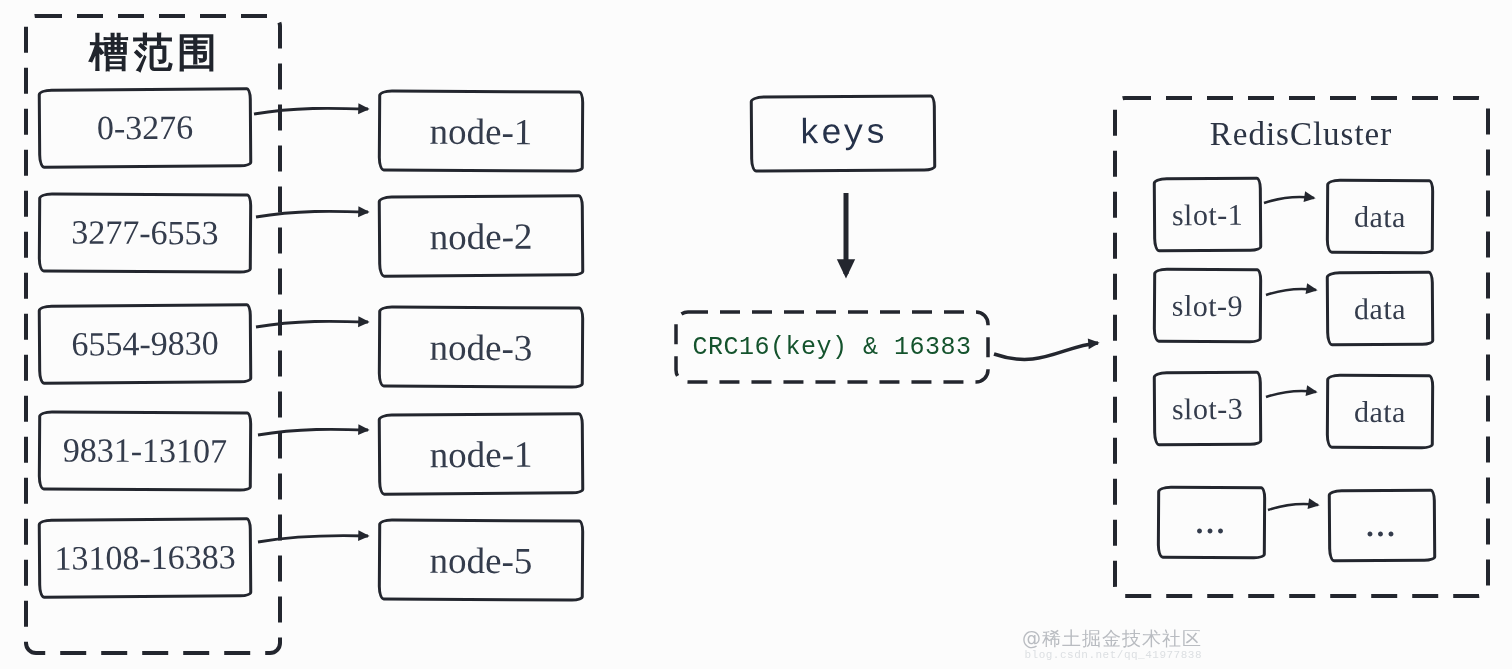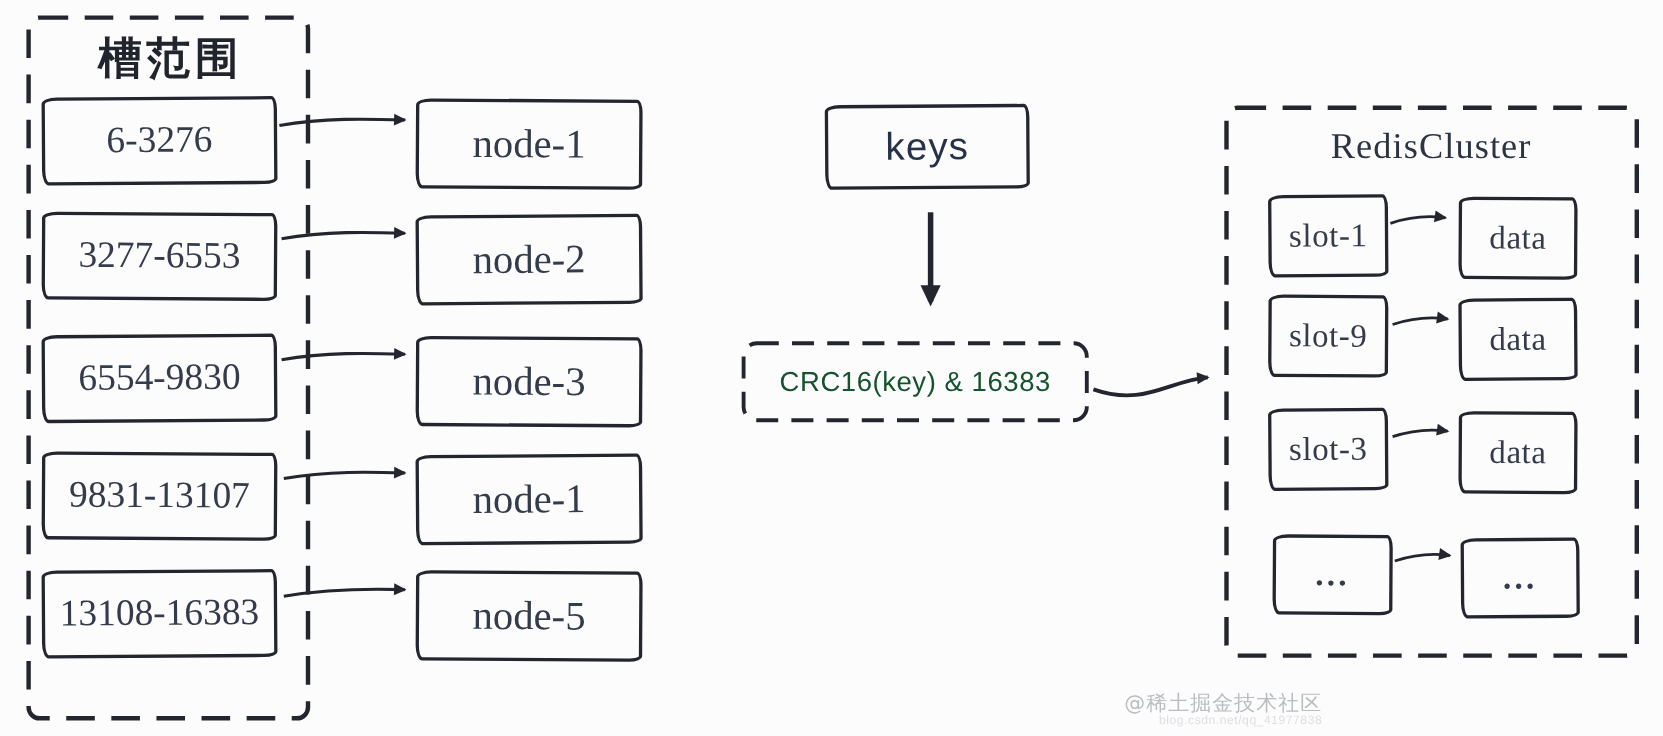--- a/index.html
+++ b/index.html
@@ -19,21 +19,21 @@
     display:flex;align-items:center;justify-content:center;
     border:3px solid var(--stroke);
     border-radius:14px 5px 12px 6px / 6px 12px 5px 14px;
     background:transparent;
     text-align:center;
   }
   .tilt-a{transform:rotate(-0.4deg);}
   .tilt-b{transform:rotate(0.35deg);}
 
   .serif{font-family:"Liberation Serif","DejaVu Serif",serif;}
-  .sans{font-family:Liberation Sans, sans-serif;}
+  .sans{font-family:Liberation Mono, monospace;}
   .cjk{font-family:"DejaVu Sans","Liberation Sans",sans-serif;}
 
   .range-label{font-size:34px;color:var(--text);}
   .node-label{font-size:37px;color:var(--text);}
   .slot-label{font-size:30px;color:var(--text);letter-spacing:0.5px;font-family:Liberation Serif, serif;}
 
   .title-slots{
     position:absolute;left:58px;top:26px;width:194px;height:52px;
     font-size:40px;font-weight:700;letter-spacing:4px;color:#20242c;
     display:flex;align-items:center;justify-content:center;
@@ -93,21 +93,21 @@
 
     <path d="M 1264 203 C 1285 196 1300 196 1314 198" fill="none" stroke="currentColor" stroke-width="2.6" marker-end="url(#arrow)"></path>
     <path d="M 1266 295 C 1287 288 1302 288 1316 290" fill="none" stroke="currentColor" stroke-width="2.6" marker-end="url(#arrow)"></path>
     <path d="M 1266 397 C 1287 390 1302 390 1316 392" fill="none" stroke="currentColor" stroke-width="2.6" marker-end="url(#arrow)"></path>
     <path d="M 1268 510 C 1289 503 1304 503 1318 505" fill="none" stroke="currentColor" stroke-width="2.6" marker-end="url(#arrow)"></path>
   </svg>
 
   <div class="title-slots cjk">槽范围</div>
 
   <div class="sbox tilt-a" style="left:38px;top:88px;width:214px;height:80px;">
-    <span class="serif range-label">6-3276</span>
+    <span class="serif range-label">0-3276</span>
   </div>
   <div class="sbox tilt-b" style="left:38px;top:193px;width:214px;height:80px;">
     <span class="serif range-label">3277-6553</span>
   </div>
   <div class="sbox tilt-a" style="left:38px;top:304px;width:214px;height:80px;">
     <span class="serif range-label">6554-9830</span>
   </div>
   <div class="sbox tilt-b" style="left:38px;top:411px;width:214px;height:80px;">
     <span class="serif range-label">9831-13107</span>
   </div>

